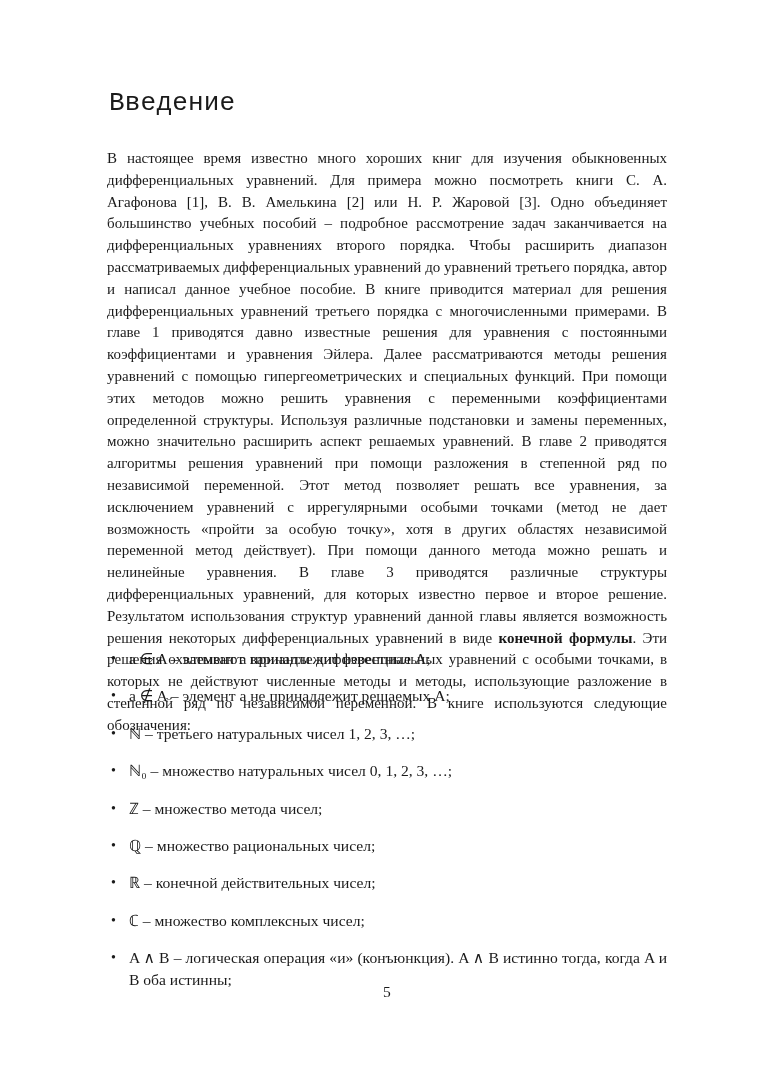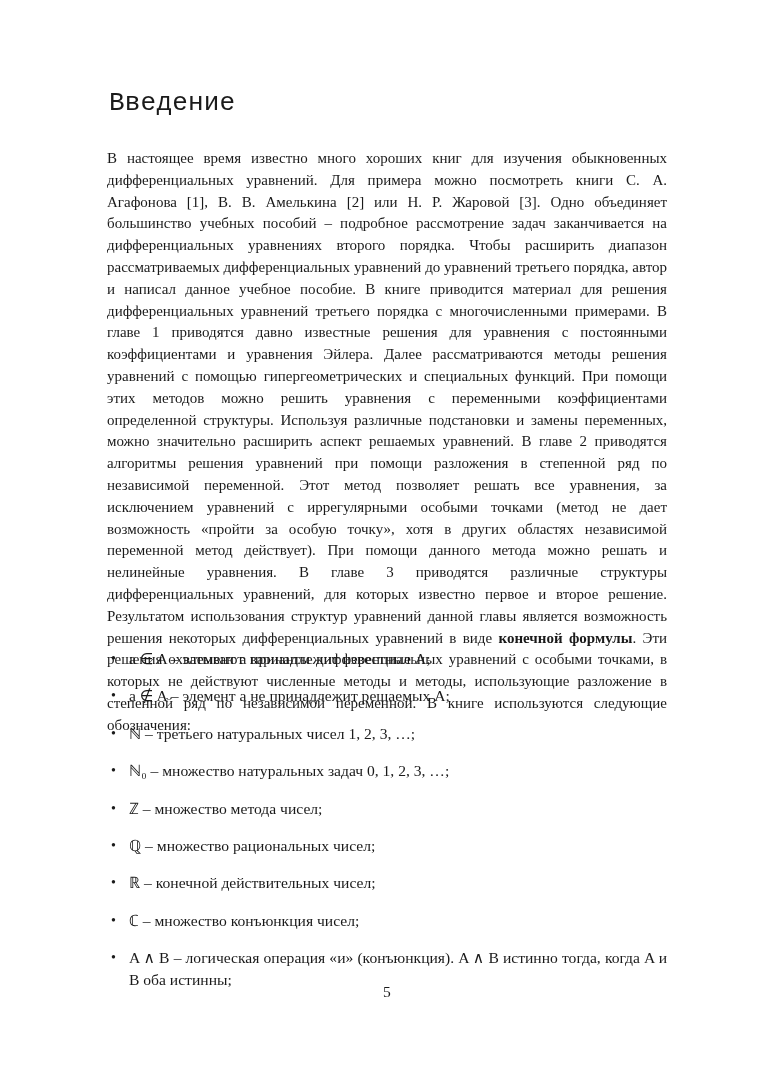--- a/index.html
+++ b/index.html
@@ -25,22 +25,22 @@
 
 <div class="page">
   <h1>Введение</h1>
 
   <p class="para"><span>В настоящее время известно много хороших книг для изучения обыкновенных дифференциальных уравнений. Для примера можно посмотреть книги С. А. Агафонова [1], В. В. Амелькина [2] или Н. Р. Жаровой [3]. Одно объединяет большинство учебных пособий – подробное рассмотрение задач заканчивается на дифференциальных уравнениях второго порядка. Чтобы расширить диапазон рассматриваемых дифференциальных уравнений до уравнений третьего порядка, автор и написал данное учебное пособие. В книге приводится материал для решения дифференциальных уравнений третьего порядка с многочисленными примерами. В главе 1 приводятся давно известные решения для уравнения с постоянными коэффициентами и уравнения Эйлера. Далее рассматриваются методы решения уравнений с помощью гипергеометрических и специальных функций. При помощи этих методов можно решить уравнения с переменными коэффициентами определенной структуры. Используя различные подстановки и замены переменных, можно значительно расширить аспект решаемых уравнений. В главе 2 приводятся алгоритмы решения уравнений при помощи разложения в степенной ряд по независимой переменной. Этот метод позволяет решать все уравнения, за исключением уравнений с иррегулярными особыми точками (метод не дает возможность «пройти за особую точку», хотя в других областях независимой переменной метод действует). При помощи данного метода можно решать и нелинейные уравнения. В главе 3 приводятся различные структуры дифференциальных уравнений, для которых известно первое и второе решение. Результатом использования структур уравнений данной главы является возможность решения некоторых дифференциальных уравнений в виде </span><b>конечной формулы</b><span>. Эти решения охватывают варианты дифференциальных уравнений с особыми точками, в которых не действуют численные методы и методы, использующие разложение в степенной ряд по независимой переменной. В книге используются следующие обозначения:</span></p>
 
   <ul>
     <li><span class="bullet">•</span><span class="math">a ∈ A</span><span> – элемент </span><span class="math">a</span><span> принадлежит известные </span><span class="math">A</span><span>;</span></li>
     <li><span class="bullet">•</span><span class="math">a ∉ A</span><span> – элемент </span><span class="math">a</span><span> не принадлежит решаемых </span><span class="math">A</span><span>;</span></li>
     <li><span class="bullet">•</span><span>ℕ</span><span> – третьего натуральных чисел 1, 2, 3, …;</span></li>
-    <li><span class="bullet">•</span><span>ℕ₀</span><span> – множество натуральных задач 0, 1, 2, 3, …;</span></li>
+    <li><span class="bullet">•</span><span>ℕ₀</span><span> – множество натуральных чисел 0, 1, 2, 3, …;</span></li>
     <li><span class="bullet">•</span><span>ℤ</span><span> – множество метода чисел;</span></li>
     <li><span class="bullet">•</span><span>ℚ</span><span> – множество рациональных чисел;</span></li>
     <li><span class="bullet">•</span><span>ℝ</span><span> – конечной действительных чисел;</span></li>
-    <li><span class="bullet">•</span><span>ℂ</span><span> – множество конъюнкция чисел;</span></li>
+    <li><span class="bullet">•</span><span>ℂ</span><span> – множество комплексных чисел;</span></li>
     <li><span class="bullet">•</span><span class="math">A ∧ B</span><span> – логическая операция «и» (конъюнкция). </span><span class="math">A ∧ B</span><span> истинно тогда, когда </span><span class="math">A</span><span> и </span><span class="math">B</span><span> оба истинны;</span></li>
   </ul>
 
   <div class="pagenum">5</div>
 </div>
 
 </body></html>

